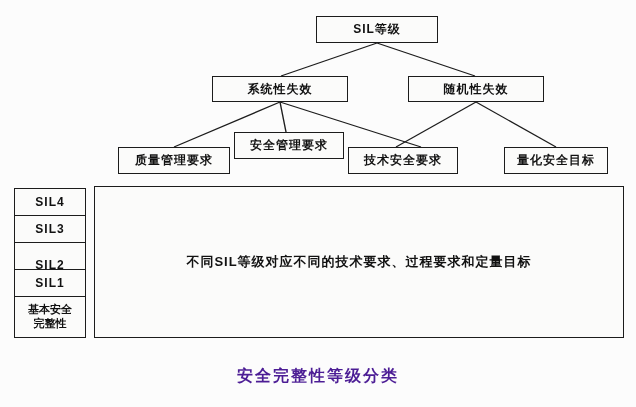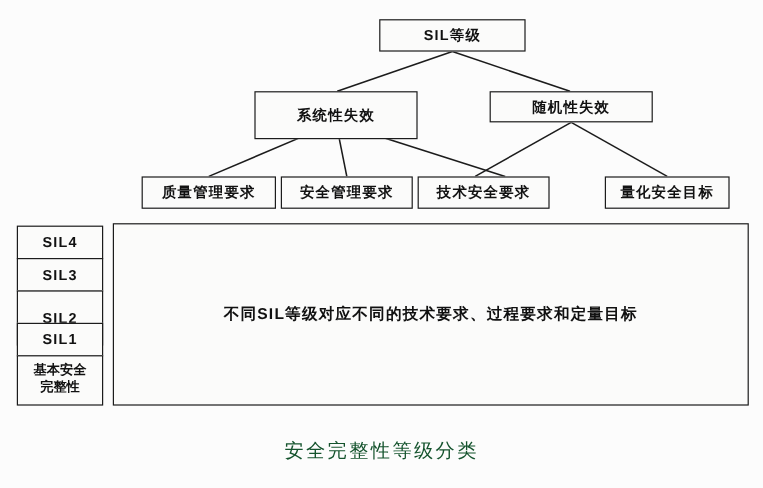--- a/index.html
+++ b/index.html
@@ -23,24 +23,24 @@
     align-items: center;
     justify-content: center;
     text-align: center;
     font-weight: bold;
     font-size: 12px;
     color: #111;
     letter-spacing: 1px;
     box-sizing: border-box;
   }
   .root-box     { left: 316px; top: 16px;  width: 122px; height: 27px; }
-  .l2-box-1     { left: 212px; top: 76px;  width: 136px; height: 40px; }
+  .l2-box-1     { left: 212px; top: 76px;  width: 136px; height: 26px; }
   .l2-box-2     { left: 408px; top: 76px;  width: 136px; height: 26px; }
   .l3-box-1     { left: 118px; top: 147px; width: 112px; height: 27px; }
-  .l3-box-2     { left: 234px; top: 147px; width: 110px; height: 27px; }
+  .l3-box-2     { left: 234px; top: 132px; width: 110px; height: 27px; }
   .l3-box-3     { left: 348px; top: 147px; width: 110px; height: 27px; }
   .l3-box-4     { left: 504px; top: 147px; width: 104px; height: 27px; }
 
   .sil-box {
     position: absolute;
     left: 14px;
     width: 72px;
     border: 1.4px solid #1c1c1c;
     background: #fbfbfa;
     display: flex;
@@ -78,23 +78,23 @@
     box-sizing: border-box;
     padding: 17px 20px;
   }
 
   .caption {
     position: absolute;
     left: 0;
     top: 366px;
     width: 100%;
     text-align: center;
-    font-weight: normal;
+    font-weight: bold;
     font-size: 16px;
-    color: #14532d;
+    color: #4c1d95;
     letter-spacing: 2px;
   }
 
   svg.connectors {
     position: absolute;
     left: 0;
     top: 0;
     width: 636px;
     height: 407px;
     pointer-events: none;

